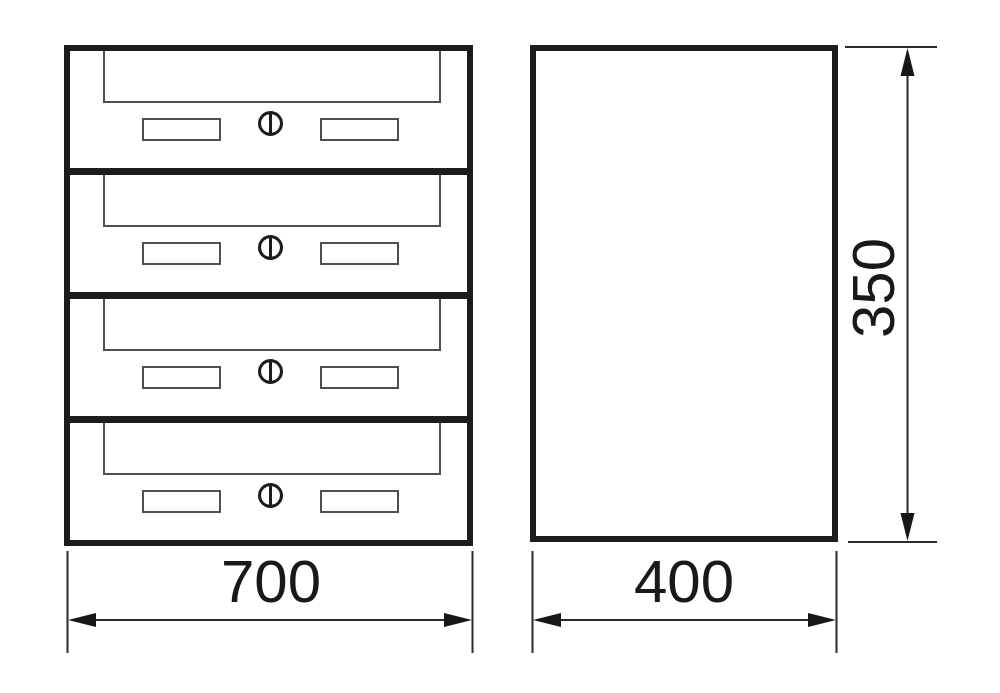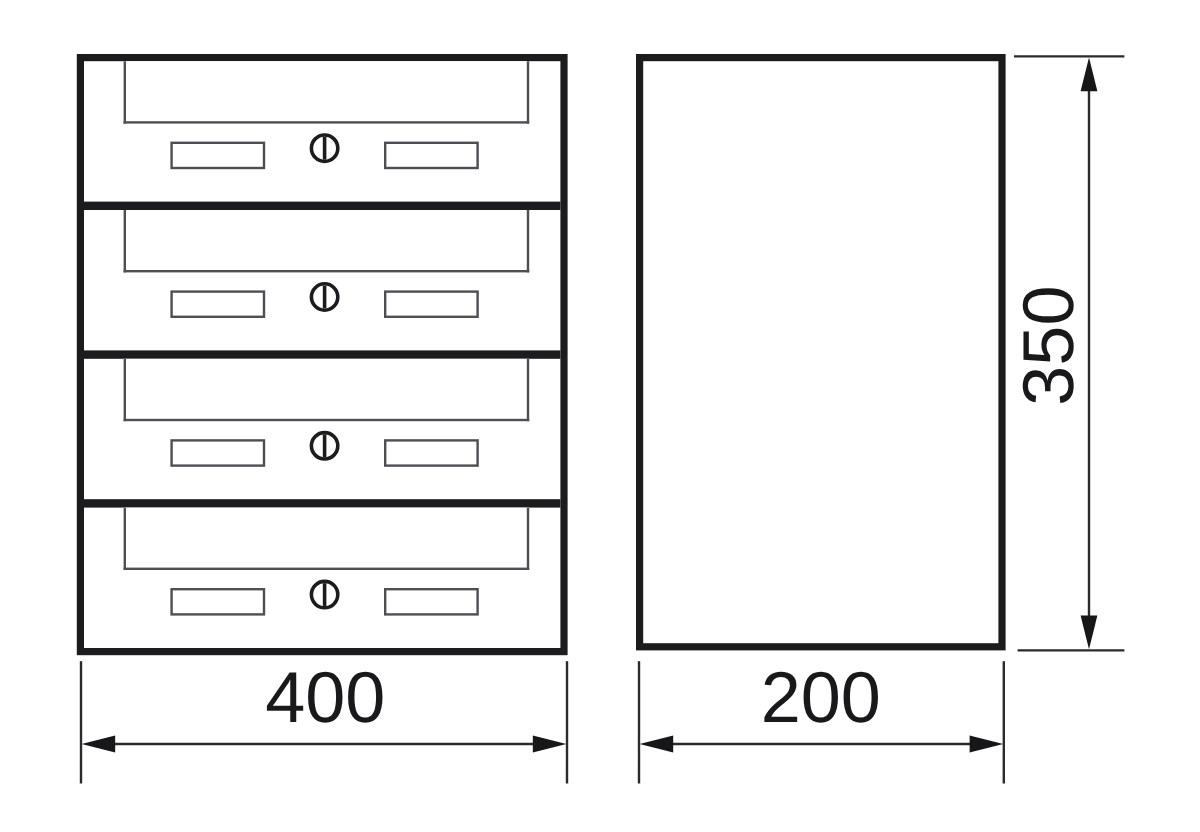--- a/index.html
+++ b/index.html
@@ -118,17 +118,17 @@
 
     <g stroke="#2b2b2e" stroke-width="2" fill="#17171a">
       <line x1="845" y1="47" x2="937" y2="47"></line>
       <line x1="848" y1="542" x2="937" y2="542"></line>
       <line x1="907.5" y1="73" x2="907.5" y2="516"></line>
       <path d="M907.5 48 L900.5 76 L914.5 76 Z" stroke="none"></path>
       <path d="M907.5 541 L900.5 513 L914.5 513 Z" stroke="none"></path>
     </g>
   </svg>
 
-  <div class="dim-label w400">400</div>
-  <div class="dim-label w300">200</div>
+  <div class="dim-label w400">700</div>
+  <div class="dim-label w300">400</div>
   <div class="dim-label h350">350</div>
 
 </div>
 
 </body></html>

